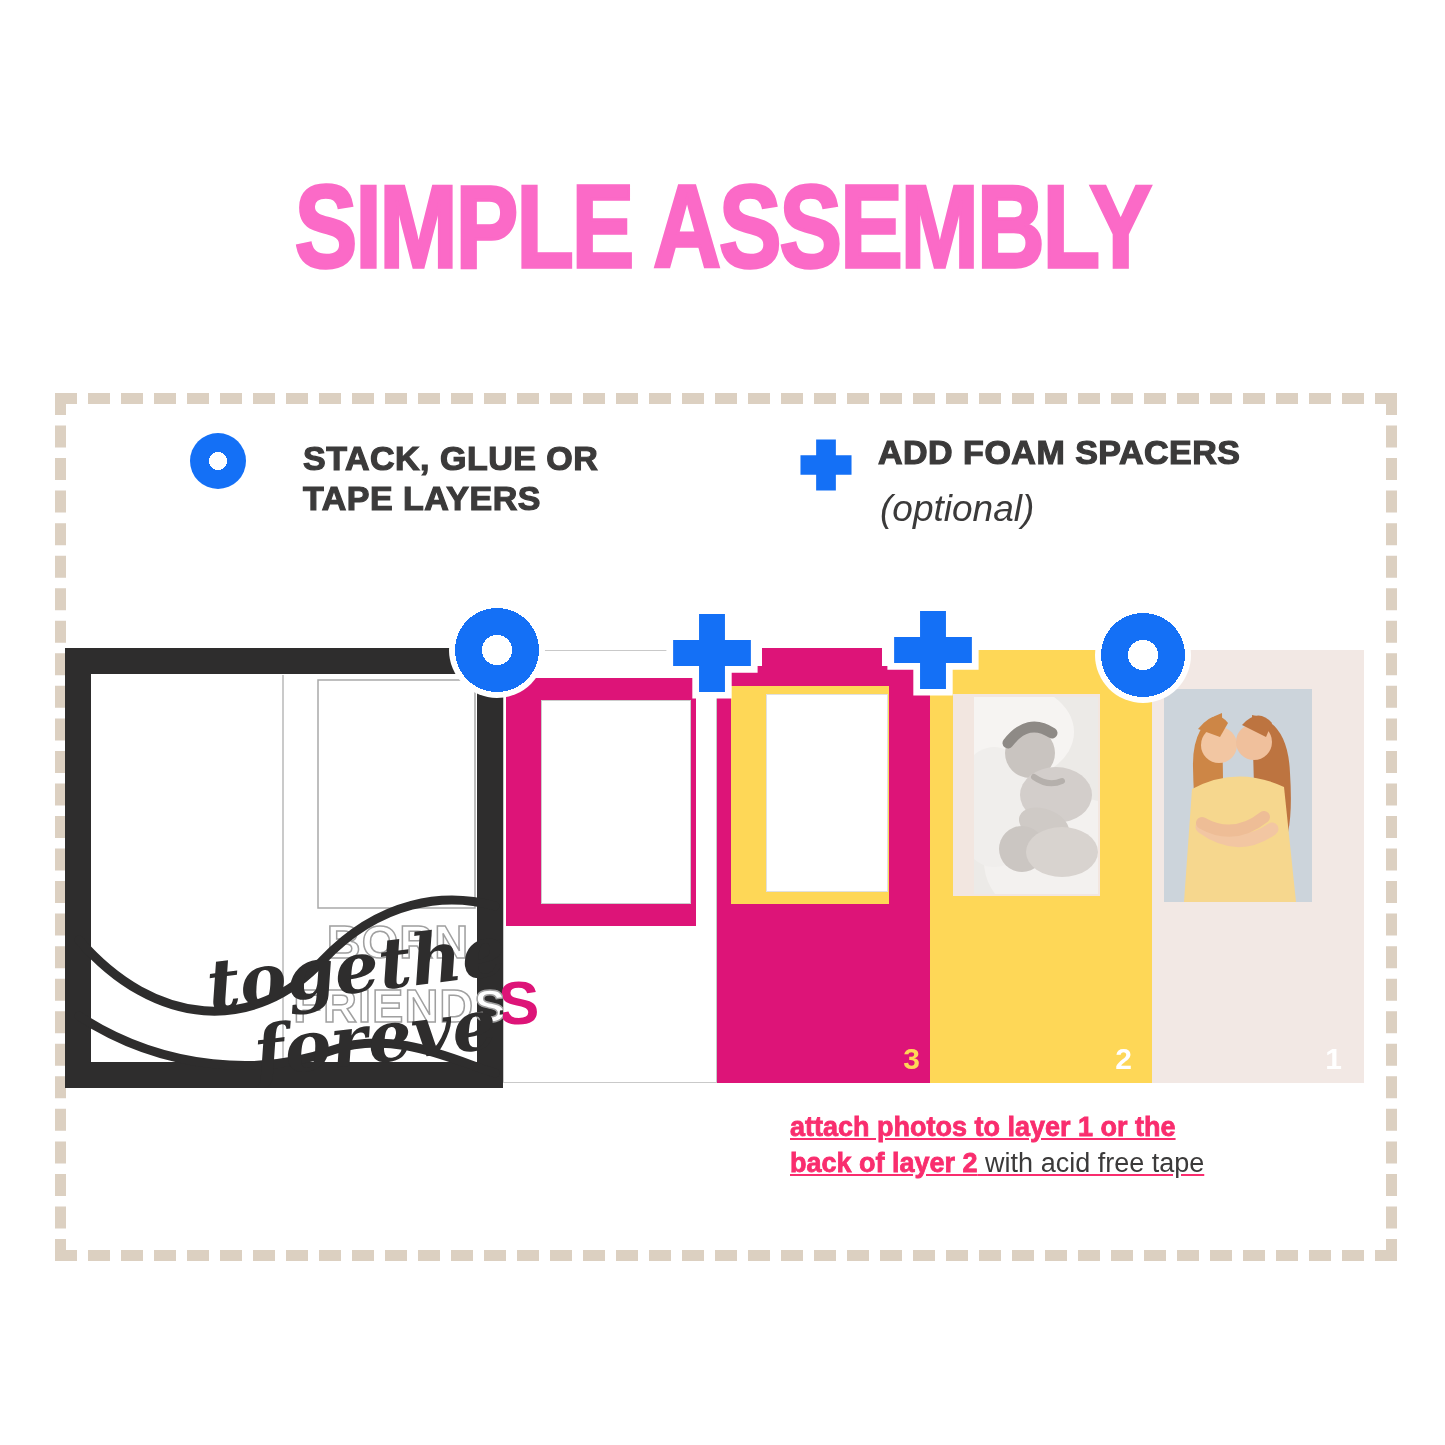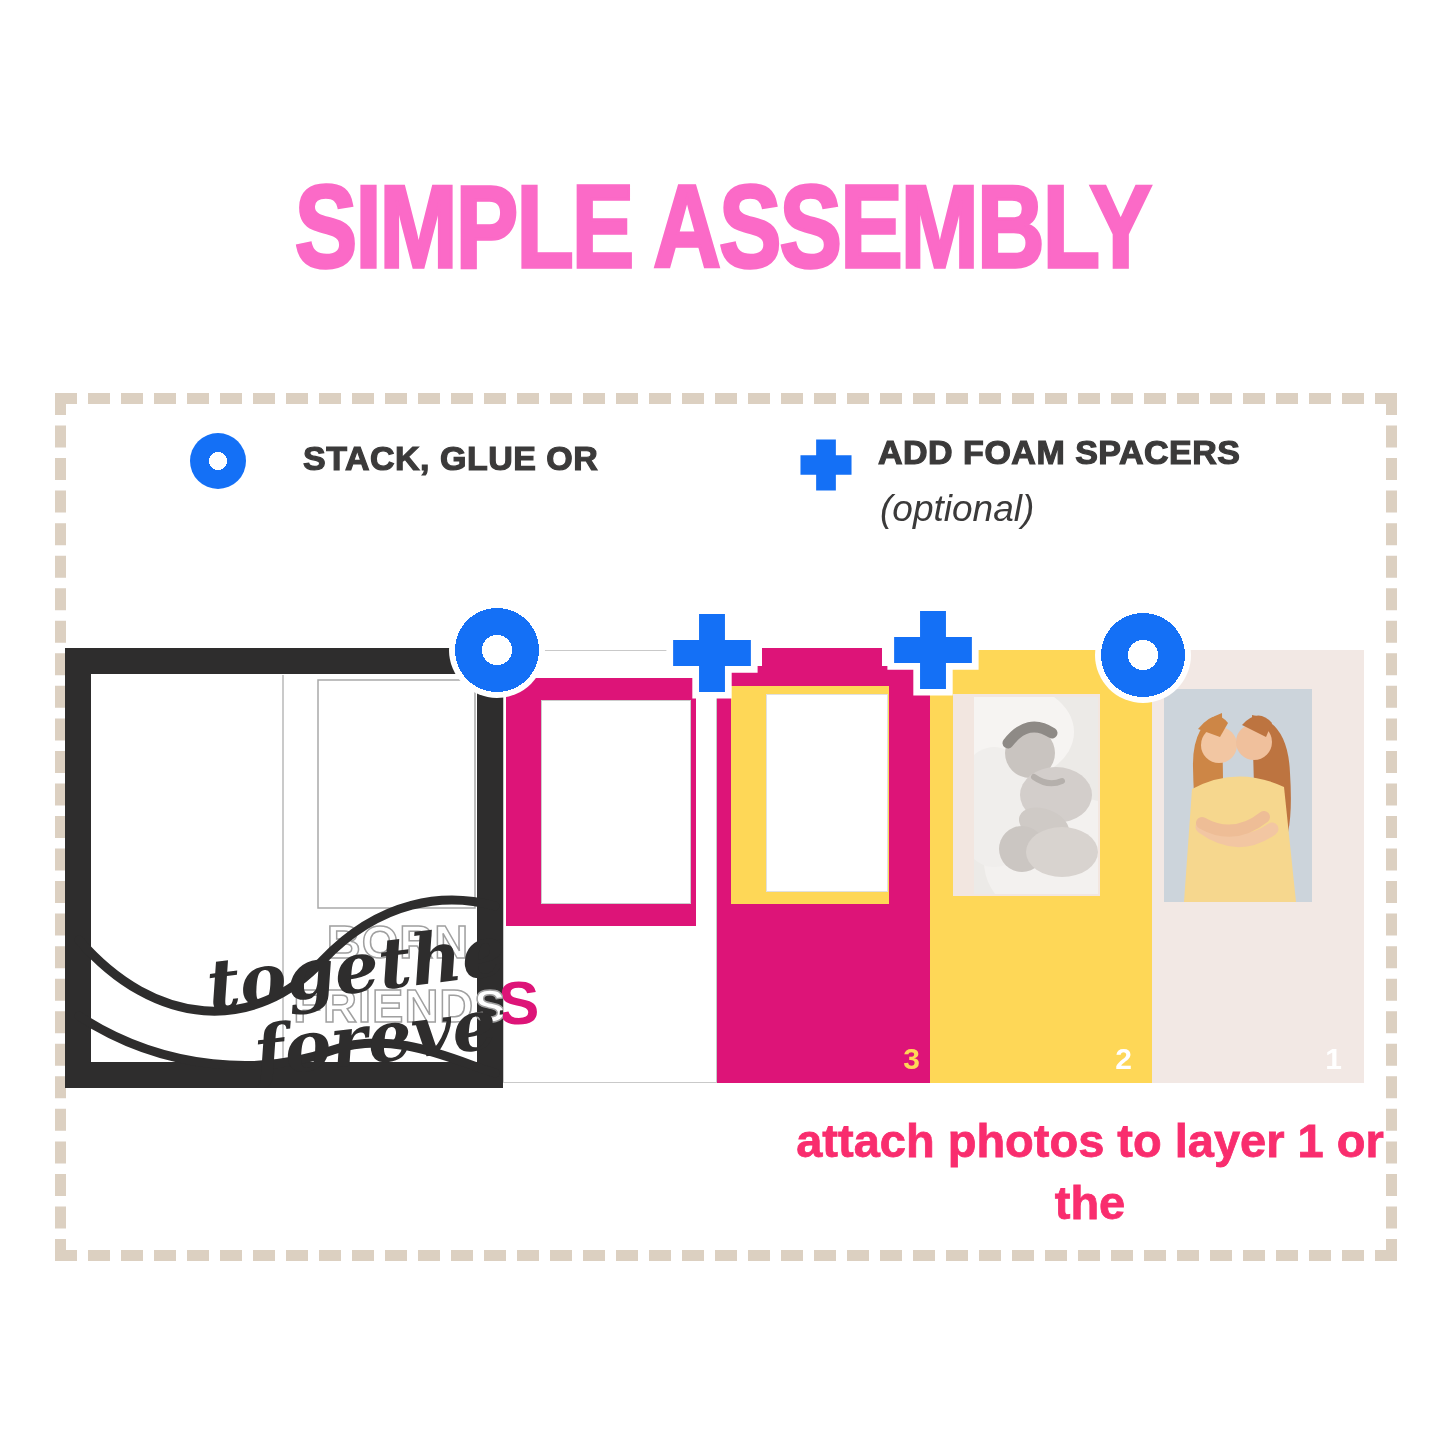--- a/index.html
+++ b/index.html
@@ -52,36 +52,37 @@
   
   .ring-lg{width:96px;height:96px;border-radius:50%;z-index:5;
      background:radial-gradient(circle closest-side,#fff 0 15px,#1470f6 15px 42px,#fff 42px 48px);}
   .ring1{left:449px;top:602px;}
   .ring2{left:1095px;top:607px;}
   .plus-lg{width:96px;height:96px;z-index:5;}
   .plus1{left:664px;top:605px;}
   .plus2{left:885px;top:602px;}
 
   
-  .caption{left:790px;top:1110px;width:600px;text-align:center;font-size:47px;line-height:1.32;
-     font-weight:700;color:#f92d6e;-webkit-text-stroke:.8px #f92d6e;}
+  .caption{left:790px;top:1110px;width:600px;text-align:left;font-size:27px;line-height:1.32;
+     font-weight:700;color:#f92d6e;text-decoration:underline;-webkit-text-stroke:.8px #f92d6e;}
   .caption .plain{font-weight:400;color:#3b3a3a;-webkit-text-stroke:0;}
 </style>
 </head>
 <body>
 
 <div id="canvas">
 
   <div class="abs page-title">SIMPLE ASSEMBLY</div>
 
   <div class="abs dash-box"></div>
 
   <div class="abs ring-icon ring-sm"></div>
   <div class="abs legend-text stack-text">
     <div>STACK, GLUE OR</div>
+    <div>TAPE LAYERS</div>
   </div>
 
   <svg class="abs" style="left:797px;top:436px;z-index:1" width="58" height="58" viewBox="0 0 100 100">
     <path d="M33 6 H67 V33 H94 V67 H67 V94 H33 V67 H6 V33 H33 Z" fill="#1470f6"></path>
   </svg>
   <div class="abs legend-text foam-text">ADD FOAM SPACERS</div>
   <div class="abs foam-sub">(optional)</div>
 
   <div class="abs panel white-panel"></div>
   <div class="abs pink-window"></div>
@@ -142,15 +143,16 @@
   <svg class="abs plus-lg plus1" viewBox="0 0 100 100">
     <path d="M33 6 H67 V33 H94 V67 H67 V94 H33 V67 H6 V33 H33 Z" fill="#1470f6" stroke="#ffffff" stroke-width="7"></path>
   </svg>
   <svg class="abs plus-lg plus2" viewBox="0 0 100 100">
     <path d="M33 6 H67 V33 H94 V67 H67 V94 H33 V67 H6 V33 H33 Z" fill="#1470f6" stroke="#ffffff" stroke-width="7"></path>
   </svg>
   <div class="abs ring-lg ring2"></div>
 
   <div class="abs caption">
     <div>attach photos to layer 1 or the</div>
+    <div><span>back of layer 2</span><span class="plain"> with acid free tape</span></div>
   </div>
 
 </div>
 
 </body></html>

